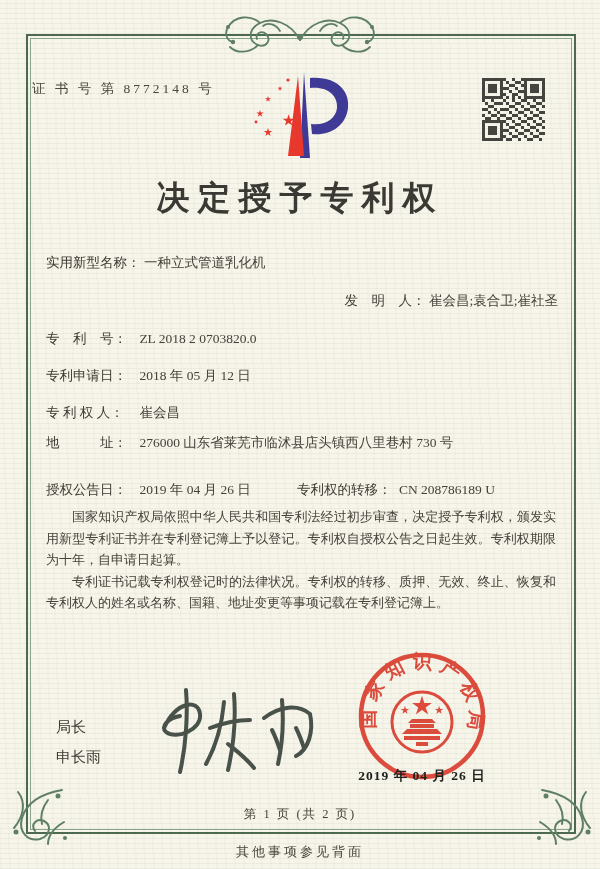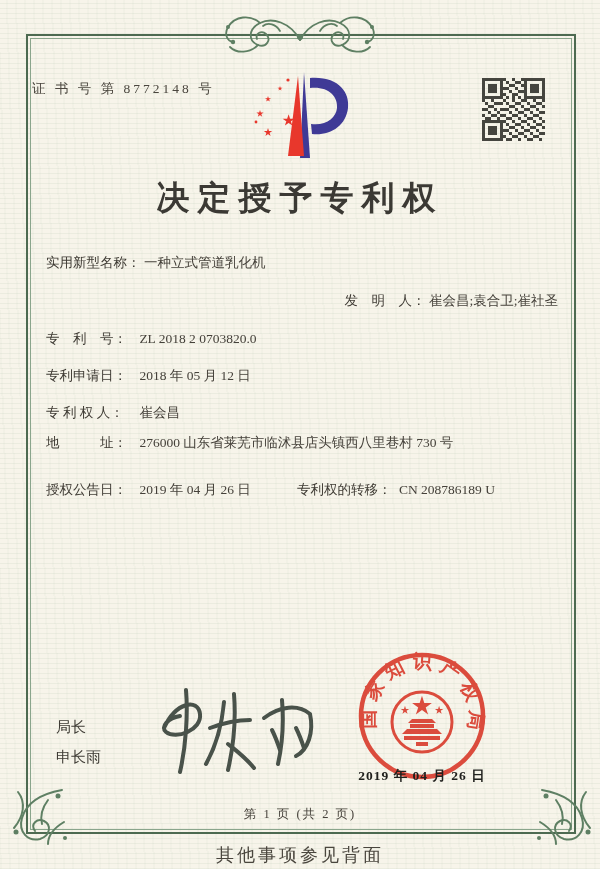--- a/index.html
+++ b/index.html
@@ -46,21 +46,21 @@
   }
   .body-text p{margin:0;text-indent:2em;}
   .signer{left:56px;top:712px;font-size:15px;color:#3d3a33;line-height:30px;}
   .signature{left:146px;top:684px;}
   .seal{left:356px;top:650px;}
   .seal-date{
     left:356px;top:767px;width:132px;text-align:center;
     font-size:13.5px;font-weight:bold;letter-spacing:1px;color:#21211e;z-index:5;
   }
   .page-num{left:0;top:806px;width:600px;text-align:center;font-size:12.5px;color:#45413a;letter-spacing:2px;}
-  .back-note{left:0;top:843px;width:600px;text-align:center;font-size:18px;color:#4a463e;letter-spacing:3px;}
+  .back-note{left:0;top:843px;width:600px;text-align:center;font-size:13px;color:#4a463e;letter-spacing:3px;}
   .ornament{z-index:3;}
   .orn-top{left:218px;top:10px;}
   .orn-bl{left:8px;top:786px;}
   .orn-br{left:532px;top:786px;transform:scaleX(-1);}
 </style>
 </head>
 <body>
 
 <div class="abs texture"></div>
 
@@ -390,20 +390,22 @@
 <div class="abs row row-grant">
   <span class="lbl">授权公告日：</span>
   <span class="val">2019 年 04 月 26 日</span>
   <span class="grant-no">
     <span class="lbl">专利权的转移：</span>
     <span class="val">CN 208786189 U</span>
   </span>
 </div>
 
 <div class="abs body-text">
+  <p>国家知识产权局依照中华人民共和国专利法经过初步审查，决定授予专利权，颁发实用新型专利证书并在专利登记簿上予以登记。专利权自授权公告之日起生效。专利权期限为十年，自申请日起算。</p>
+  <p>专利证书记载专利权登记时的法律状况。专利权的转移、质押、无效、终止、恢复和专利权人的姓名或名称、国籍、地址变更等事项记载在专利登记簿上。</p>
 </div>
 
 <div class="abs signer">
   <div>局长</div>
   <div>申长雨</div>
 </div>
 
 <svg class="abs signature" width="172" height="96" viewBox="0 0 172 96">
   <g stroke="#49524a" stroke-width="4" fill="none" stroke-linecap="round">
     <path d="M18,44 C30,18 52,14 54,30 C56,46 30,56 20,48 C14,43 22,34 34,32"></path>

